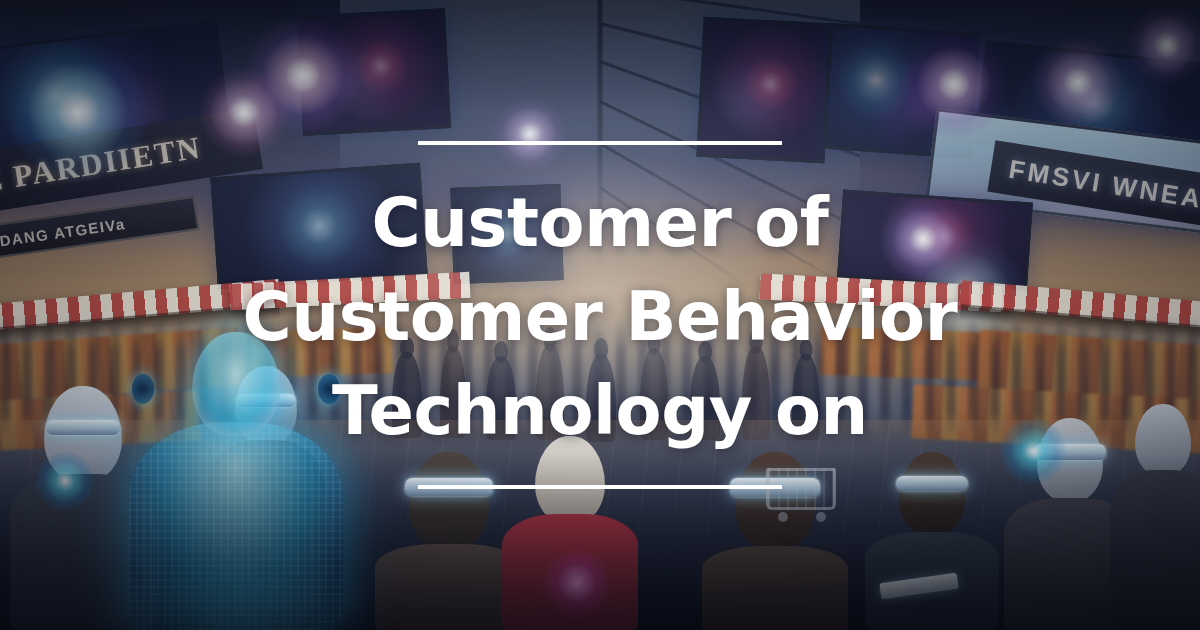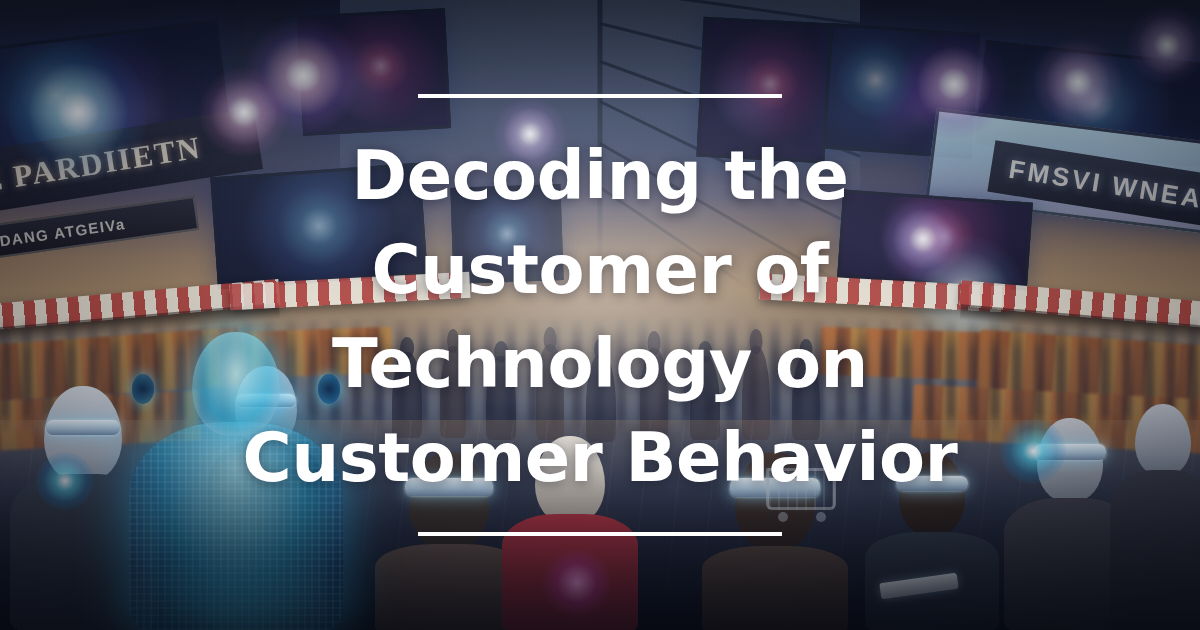--- a/index.html
+++ b/index.html
@@ -420,22 +420,21 @@
     <div class="haze"></div>
     <div class="cooltint"></div>
     <div class="vignette"></div>
   </div>
 
   <div class="overlay">
 
     <div class="rule rule-top"></div>
 
     <h1 class="title">
-      <span class="line">Decoding the</span>
       <span class="line">Customer of</span>
+      <span class="line">Customer Behavior</span>
       <span class="line">Technology on</span>
-      <span class="line">Customer Behavior</span>
     </h1>
 
     <div class="rule rule-bottom"></div>
 
   </div>
 </div>
 
 </body></html>

